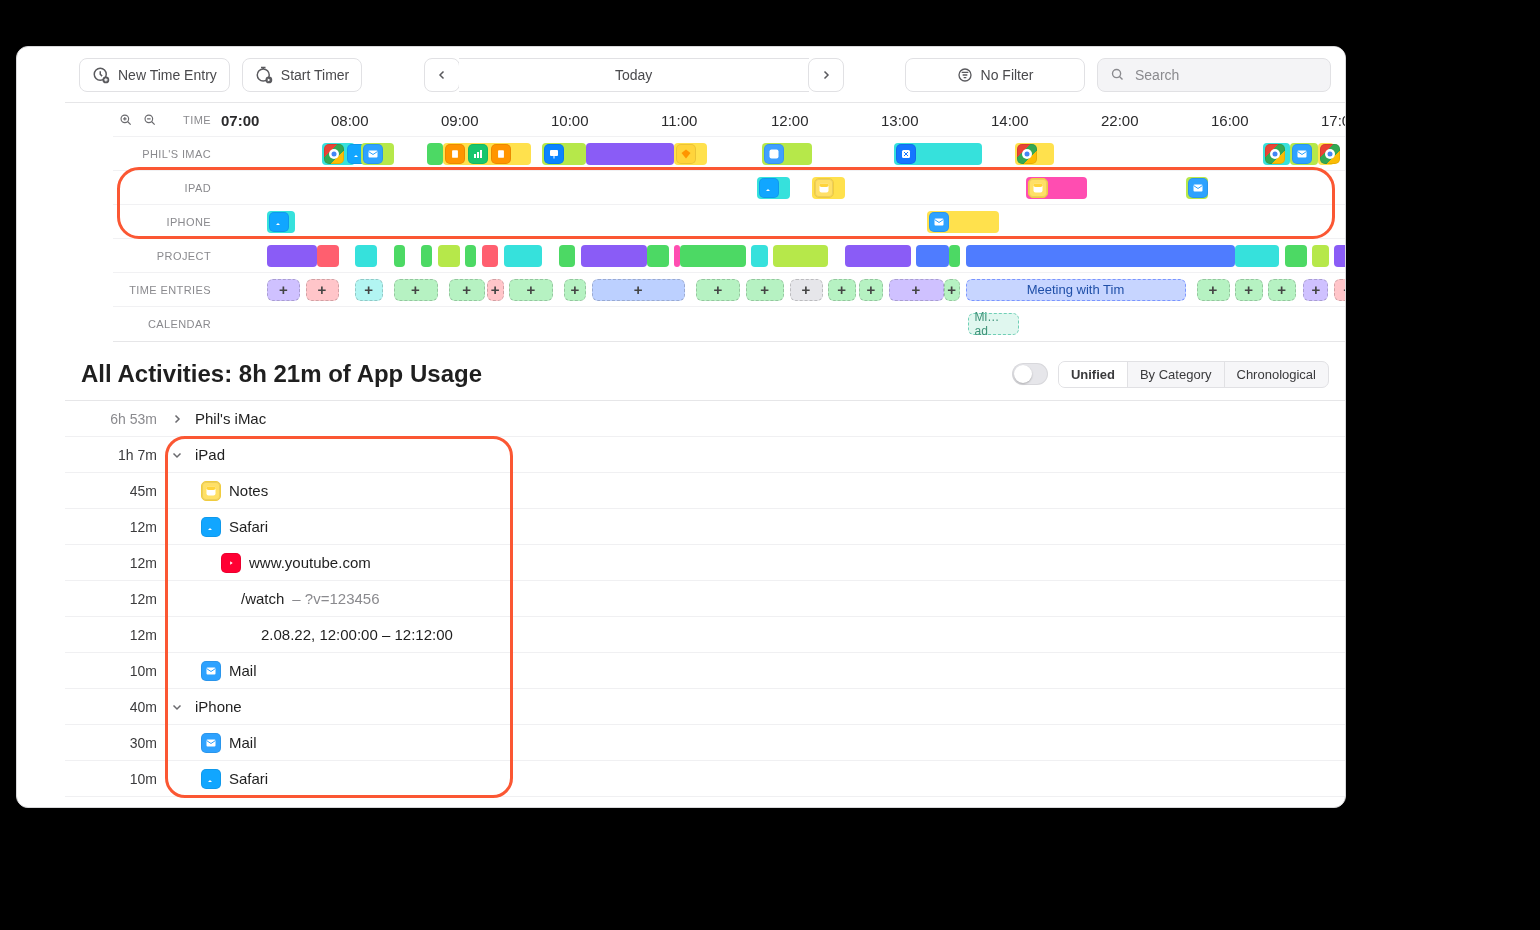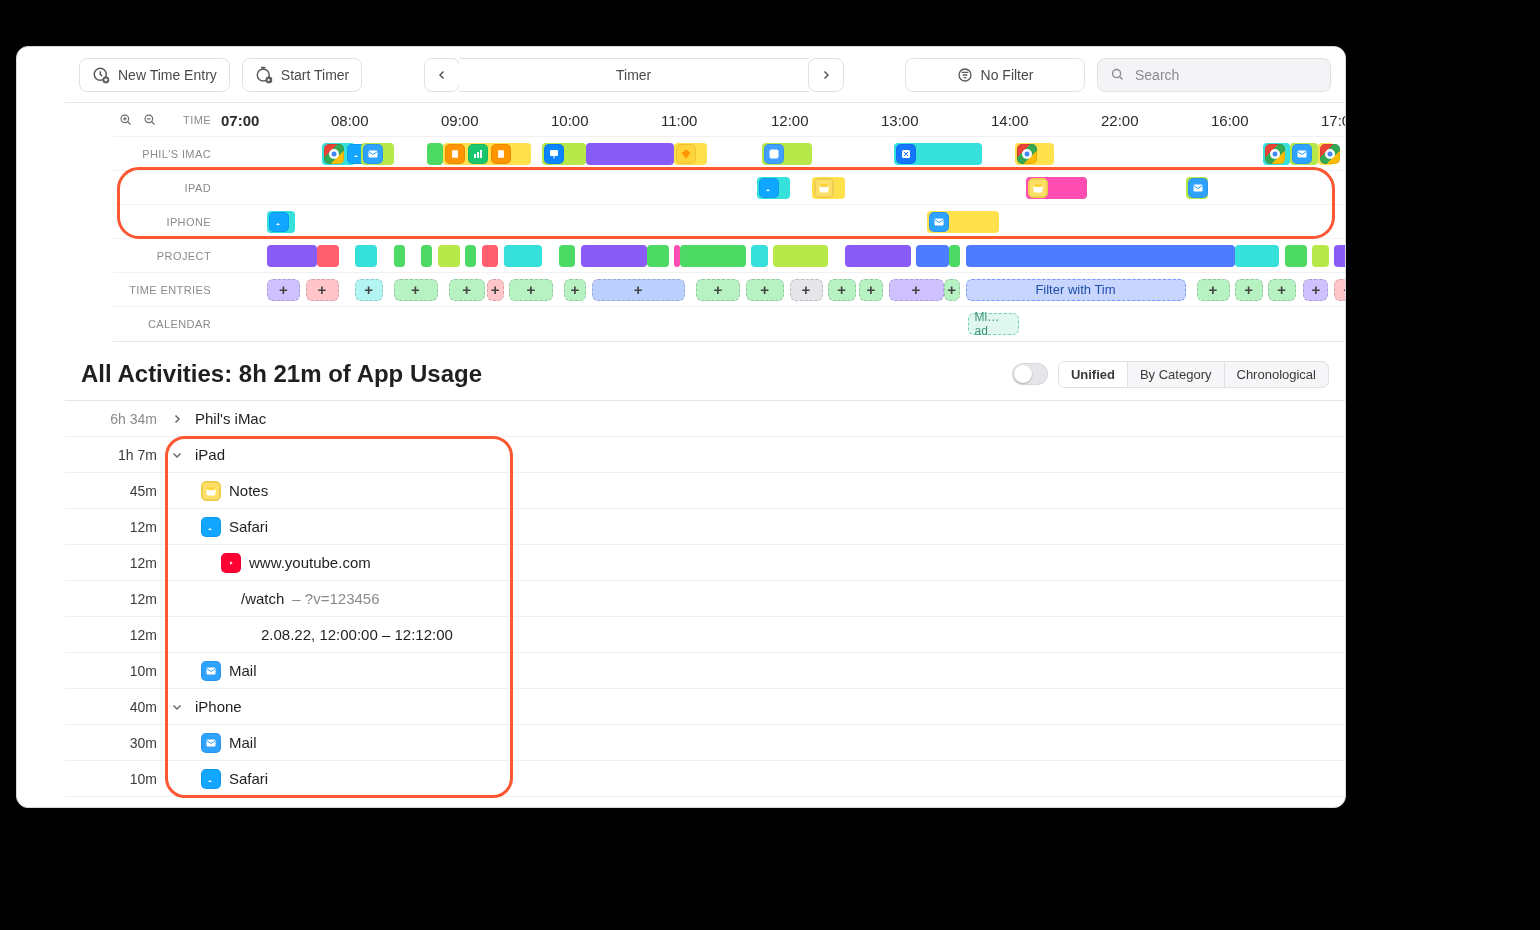--- a/index.html
+++ b/index.html
@@ -266,21 +266,21 @@
 
     <div class="nav-group">
       <button class="btn nav-btn">
         <span>
           <svg width="12" height="12" viewBox="0 0 24 24" fill="none" stroke="#5a5a5e" stroke-width="3">
                 <path d="M15 5l-7 7 7 7"></path>
               </svg>
         </span>
       </button>
       <button class="btn date-btn">
-        <span>Timer</span>
+        <span>Today</span>
       </button>
       <button class="btn nav-btn">
         <span>
           <svg width="12" height="12" viewBox="0 0 24 24" fill="none" stroke="#5a5a5e" stroke-width="3">
                 <path d="M9 5l7 7-7 7"></path>
               </svg>
         </span>
       </button>
     </div>
 
@@ -615,21 +615,21 @@
             <div class="block entry dashed" style="left: 635.8px; width: 24.2px; background: rgb(182, 242, 194);">
               <span class="plus">+</span>
             </div>
             <div class="block entry dashed" style="left: 665.5px; width: 55px; background: rgb(207, 193, 255);">
               <span class="plus">+</span>
             </div>
             <div class="block entry dashed" style="left: 720.5px; width: 16.5px; background: rgb(182, 242, 194);">
               <span class="plus">+</span>
             </div>
             <div class="block entry dashed" style="left: 742.5px; width: 220px; background: rgb(199, 213, 255); border-color: rgb(122, 149, 255);">
-              <span class="entry-label">Filter with Tim</span>
+              <span class="entry-label">Meeting with Tim</span>
             </div>
             <div class="block entry dashed" style="left: 973.5px; width: 33px; background: rgb(182, 242, 194);">
               <span class="plus">+</span>
             </div>
             <div class="block entry dashed" style="left: 1012px; width: 27.5px; background: rgb(182, 242, 194);">
               <span class="plus">+</span>
             </div>
             <div class="block entry dashed" style="left: 1045px; width: 27.5px; background: rgb(182, 242, 194);">
               <span class="plus">+</span>
             </div>
@@ -666,21 +666,21 @@
         <button class="sel"><span>Unified</span></button>
         <button><span>By Category</span></button>
         <button><span>Chronological</span></button>
       </div>
     </div>
   </div>
 
   <div class="act-list" id="act-list">
 
   <div class="row">
-          <div class="dur muted">6h 34m</div>
+          <div class="dur muted">6h 53m</div>
           <span class="chev indent-0">
             <svg viewBox="0 0 24 24" fill="none" stroke="#6a6a6e" stroke-width="3">
               <path d="M9 5l7 7-7 7"></path>
             </svg>
           </span>
           <div class="label device">
             <span>Phil's iMac</span>
           </div>
         </div>
         <div class="row">

